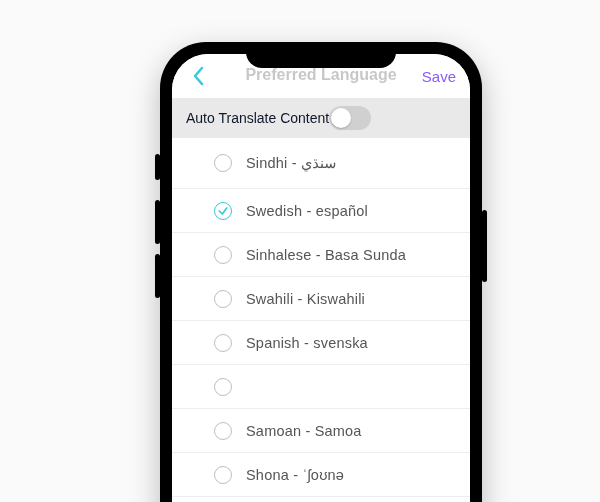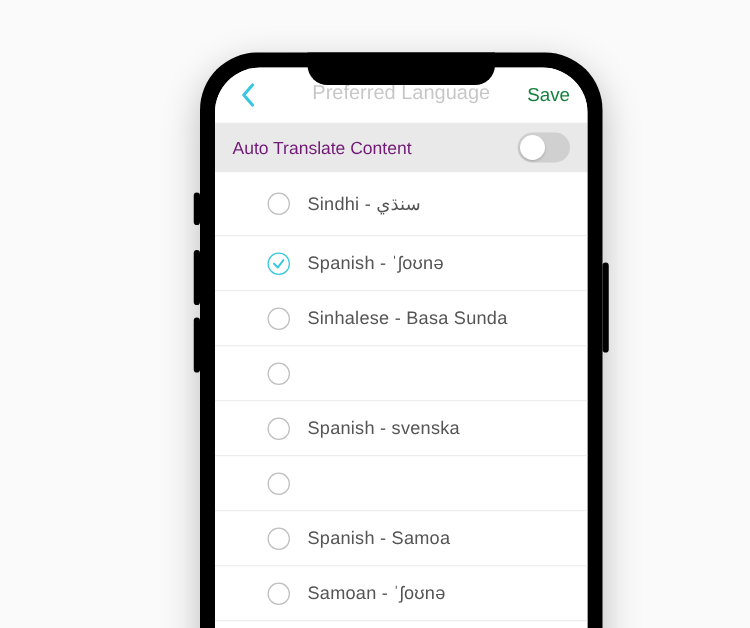--- a/index.html
+++ b/index.html
@@ -60,42 +60,42 @@
     width: 24px; height: 24px;
     display: flex; align-items: center; justify-content: center;
     color: #37c7e0;
   }
   .back-chevron svg { width: 12px; height: 20px; }
   .title {
     position: absolute;
     left: 0; right: 0;
     text-align: center;
     font-size: 16px;
-    font-weight: 400;
+    font-weight: 700;
     color: #222;
     pointer-events: none;
     top: 12px;
     opacity: 0.25; 
   }
   .save {
-    color: #15803d;
+    color: #8b5cf6;
     font-size: 15px;
     font-weight: 500;
   }
 
   
   .auto-row {
     background: #e9e9e9;
     height: 40px;
     display: flex;
     align-items: center;
-    justify-content: space-between;
+    justify-content: flex-start;
     padding: 0 14px;
     font-size: 14px;
-    color: #701a75;
+    color: #0f172a;
   }
   .toggle {
     width: 42px; height: 24px;
     background: #d0d0d0;
     border-radius: 12px;
     position: relative;
   }
   .toggle::after {
     content: "";
     position: absolute;
@@ -165,43 +165,44 @@
         <div class="item first">
           <span class="radio"></span>
           <span class="label">Sindhi - سنڌي</span>
         </div>
         <div class="item">
           <span class="radio selected">
             <svg viewBox="0 0 16 16">
               <polyline points="3,8 7,12 13,4" fill="none" stroke="#37c7e0" stroke-width="2.2" stroke-linecap="round" stroke-linejoin="round"></polyline>
             </svg>
           </span>
-          <span class="label">Spanish - ˈʃoʊnə</span>
+          <span class="label">Swedish - español</span>
         </div>
         <div class="item">
           <span class="radio"></span>
           <span class="label">Sinhalese - Basa Sunda</span>
         </div>
         <div class="item">
           <span class="radio"></span>
+          <span class="label">Swahili - Kiswahili</span>
         </div>
         <div class="item">
           <span class="radio"></span>
           <span class="label">Spanish - svenska</span>
         </div>
         <div class="item">
           <span class="radio"></span>
         </div>
         <div class="item">
           <span class="radio"></span>
-          <span class="label">Spanish - Samoa</span>
-        </div>
-        <div class="item">
-          <span class="radio"></span>
-          <span class="label">Samoan - ˈʃoʊnə</span>
+          <span class="label">Samoan - Samoa</span>
+        </div>
+        <div class="item">
+          <span class="radio"></span>
+          <span class="label">Shona - ˈʃoʊnə</span>
         </div>
         <div class="item">
           <span class="radio"></span>
           <span class="label">Scots Gaelic - Scots Gaelic</span>
         </div>
       </div>
 
   </div>
 </div>
 

